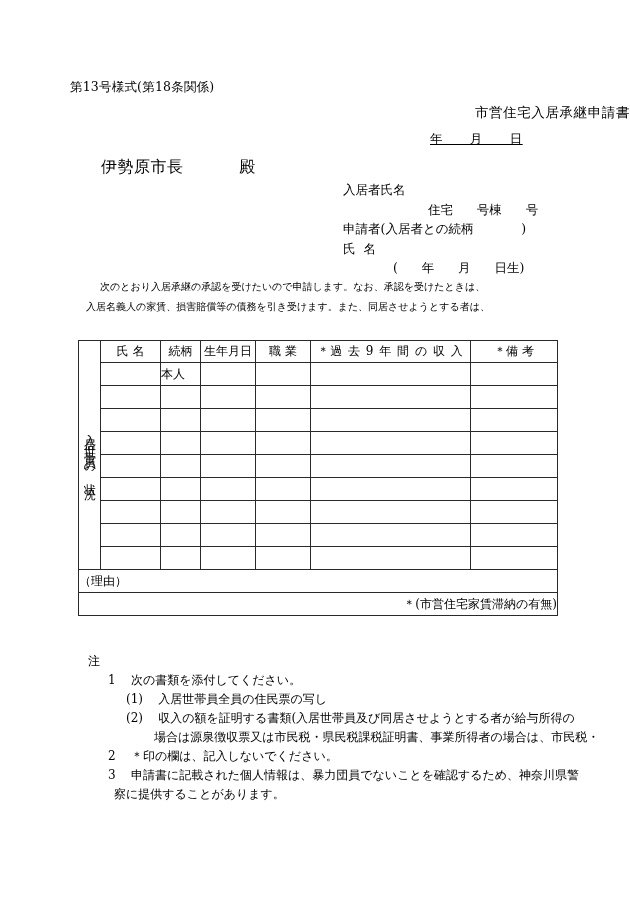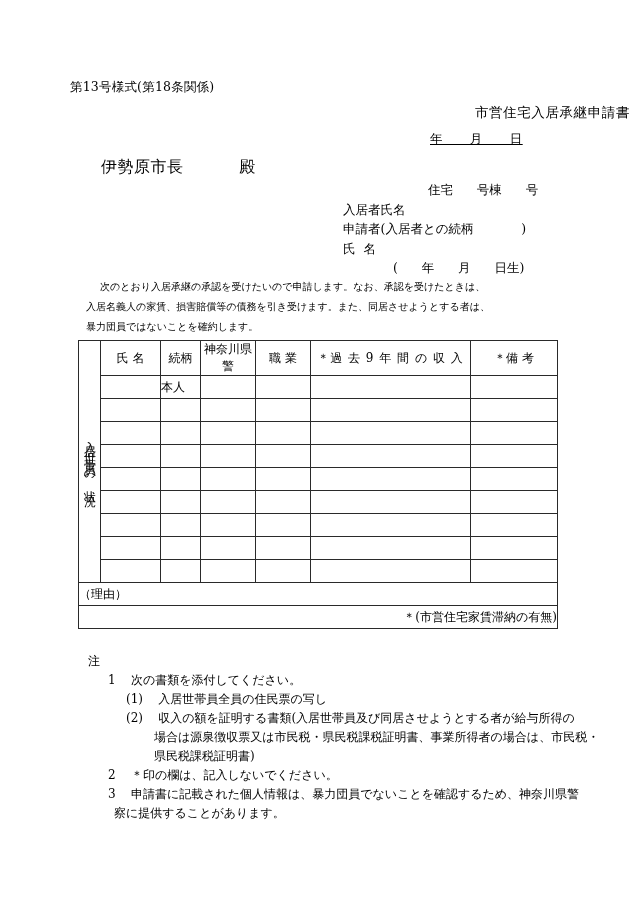--- a/index.html
+++ b/index.html
@@ -159,52 +159,51 @@
 
   <div class="abs doc-num">第13号様式(第18条関係)</div>
 
   <div class="abs form-title">市営住宅入居承継申請書</div>
 
   <div class="abs date-line">年      月      日</div>
 
   <div class="abs addressee">伊勢原市長          殿</div>
 
   <div class="applicant-block">
+    <div class="row">入居者氏名</div>
     <div class="row indent-house">住宅      号棟      号</div>
-    <div class="row">入居者氏名</div>
     <div class="row">申請者(入居者との続柄            )</div>
     <div class="row">氏  名</div>
     <div class="row indent-birth">(      年      月      日生)</div>
   </div>
 
   <div class="body-para">
     <span class="ln first">次のとおり入居承継の承認を受けたいので申請します。なお、承認を受けたときは、</span>
     <span class="ln">入居名義人の家賃、損害賠償等の債務を引き受けます。また、同居させようとする者は、</span>
-    <span class="ln">暴力団員ではないことを確約します。</span>
   </div>
 
   <table class="form-table">
     <colgroup>
       <col class="side-col" style="width:22px">
       <col class="c-name">
       <col class="c-rel">
       <col class="c-dob">
       <col class="c-job">
       <col class="c-income">
       <col class="c-note">
     </colgroup>
     <tbody>
 
       <tr>
         <td rowspan="10" class="side-label">
           <span class="vert-text">入居世帯員の状況</span>
         </td>
         <th class="h-name">氏      名</th>
         <th>続柄</th>
-        <th>神奈川県警</th>
+        <th>生年月日</th>
         <th>職      業</th>
         <th class="h-income">＊過 去 9 年 間 の 収 入</th>
         <th>＊備   考</th>
       </tr>
 
       <tr>
         <td></td>
         <td class="cell-honnin">本人</td>
         <td></td>
         <td></td>
@@ -285,19 +284,18 @@
       </tr>
     </tbody>
   </table>
 
   <div class="notes">
     <div class="note-head">注</div>
     <span class="note-item lvl1">1    次の書類を添付してください。</span>
     <span class="note-item lvl2">(1)    入居世帯員全員の住民票の写し</span>
     <span class="note-item lvl2">(2)    収入の額を証明する書類(入居世帯員及び同居させようとする者が給与所得の</span>
     <span class="note-item cont-1">場合は源泉徴収票又は市民税・県民税課税証明書、事業所得者の場合は、市民税・</span>
-    <span class="note-item cont-2">県民税課税証明書)</span>
     <span class="note-item lvl1">2    ＊印の欄は、記入しないでください。</span>
     <span class="note-item lvl1">3    申請書に記載された個人情報は、暴力団員でないことを確認するため、神奈川県警</span>
     <span class="note-item cont-3">察に提供することがあります。</span>
   </div>
 
 </div>
 
 </body></html>

